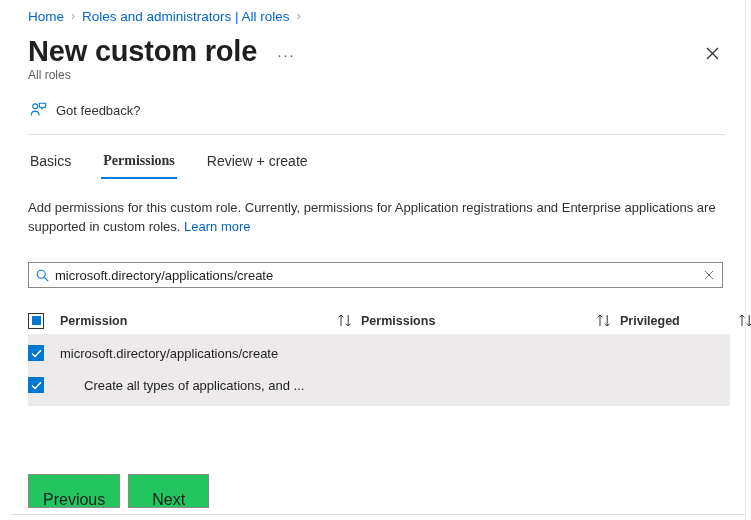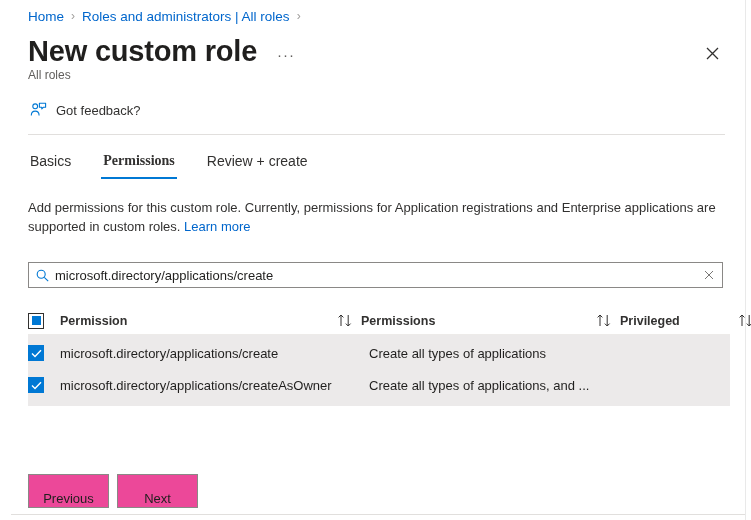--- a/index.html
+++ b/index.html
@@ -279,24 +279,24 @@
   .footer {
     position: absolute;
     left: 28px;
     top: 474px;
     display: flex;
   }
   .btn {
     min-width: 81px;
     height: 26px;
     border: 1px solid #8a8886;
-    background: #ec4899;
+    background: #22c55e;
     color: #201f1e;
     font-family: "Liberation Sans", sans-serif;
-    font-size: 13px;
+    font-size: 16px;
     cursor: pointer;
     padding: 16px 14px;
     box-sizing: border-box;
   }
   .btn + .btn { margin-left: 8px; }
 
   
   .bottom-cut {
     position: absolute;
     left: 11px;
@@ -409,34 +409,32 @@
       <div class="row">
         <div class="col-check">
           <div class="checkbox checked">
             <svg width="11" height="9" viewBox="0 0 11 9">
               <path d="M1 4.6 L4 7.6 L10 1.2" stroke="#ffffff" stroke-width="1.4" fill="none"></path>
             </svg>
           </div>
         </div>
         <div class="col-perm cell-text">microsoft.directory/applications/create</div>
         <div class="sort-icon"></div>
-        <div class="col-desc cell-text">Create all types of applications</div>
         <div class="sort-icon"></div>
         <div class="col-priv cell-text"></div>
       </div>
 
       <div class="row">
         <div class="col-check">
           <div class="checkbox checked">
             <svg width="11" height="9" viewBox="0 0 11 9">
               <path d="M1 4.6 L4 7.6 L10 1.2" stroke="#ffffff" stroke-width="1.4" fill="none"></path>
             </svg>
           </div>
         </div>
-        <div class="col-perm cell-text">microsoft.directory/applications/createAsOwner</div>
         <div class="sort-icon"></div>
         <div class="col-desc cell-text">Create all types of applications, and ...</div>
         <div class="sort-icon"></div>
         <div class="col-priv cell-text"></div>
       </div>
     </div>
 
   </div>
 
   <div class="footer">

